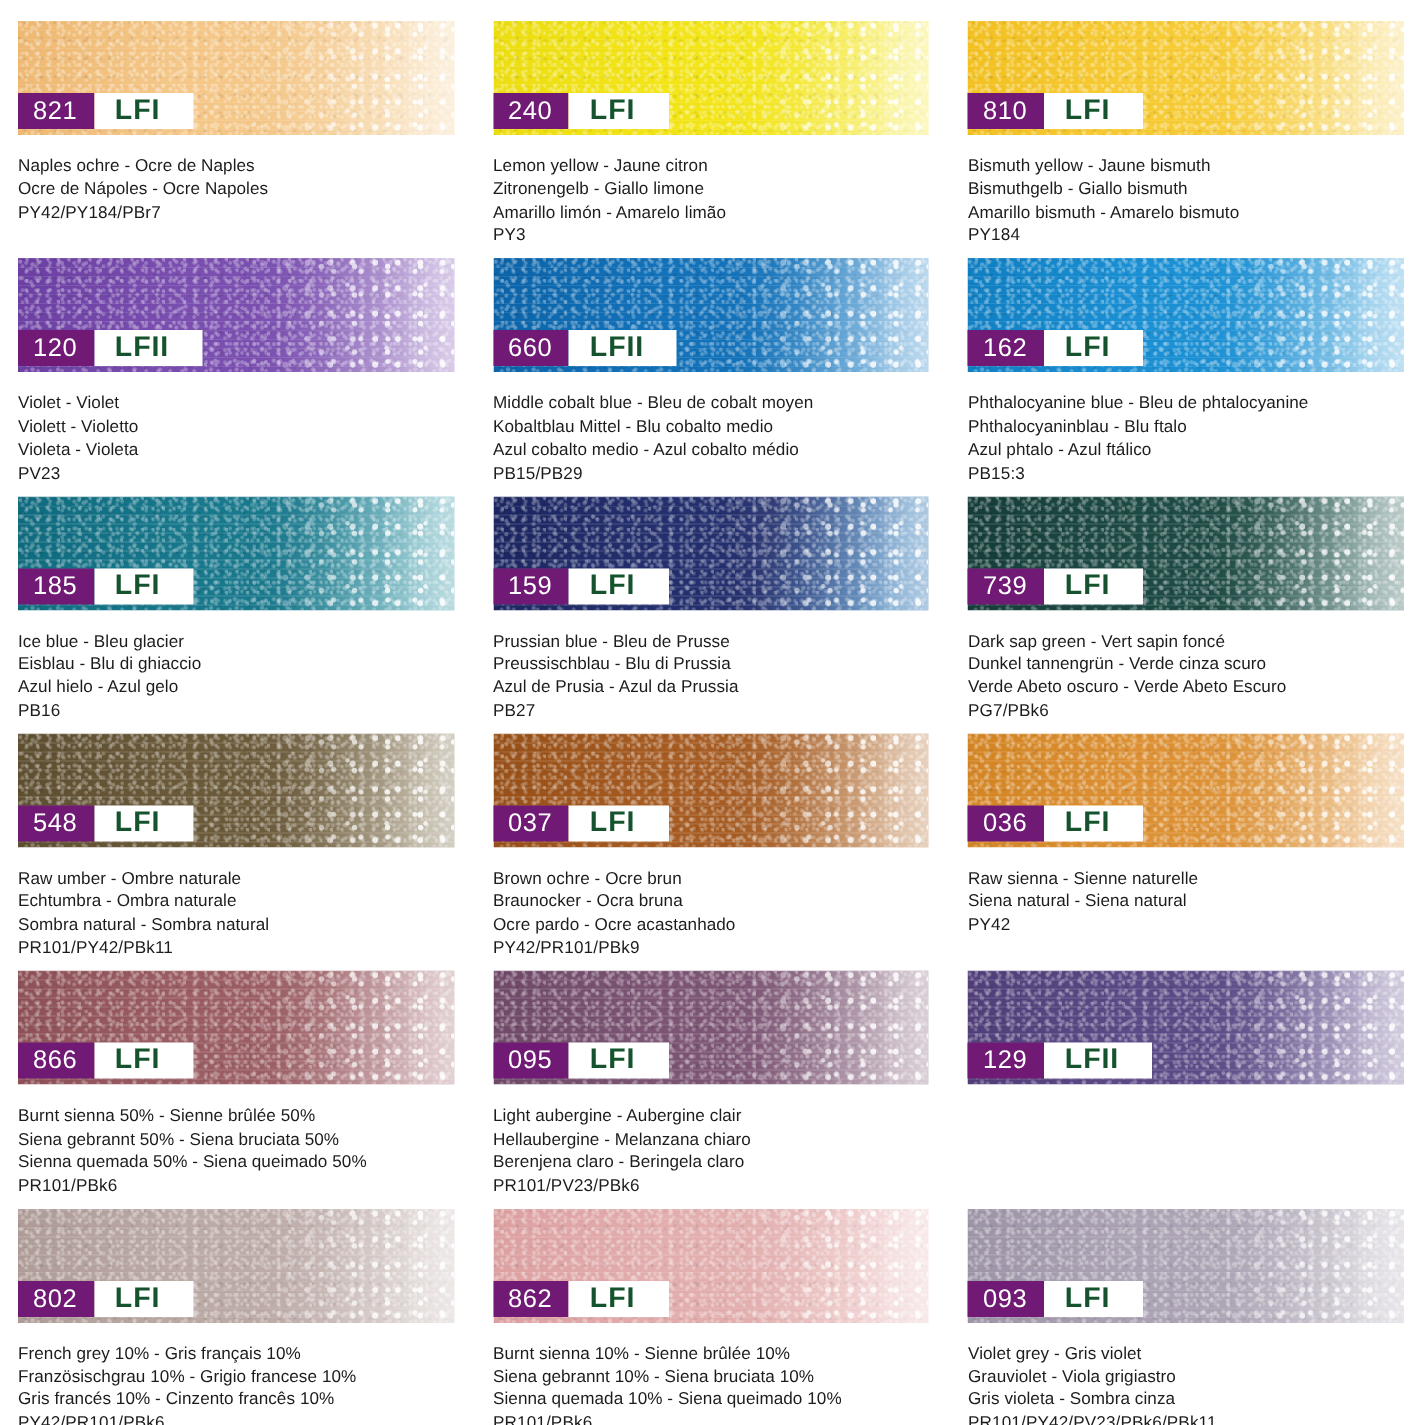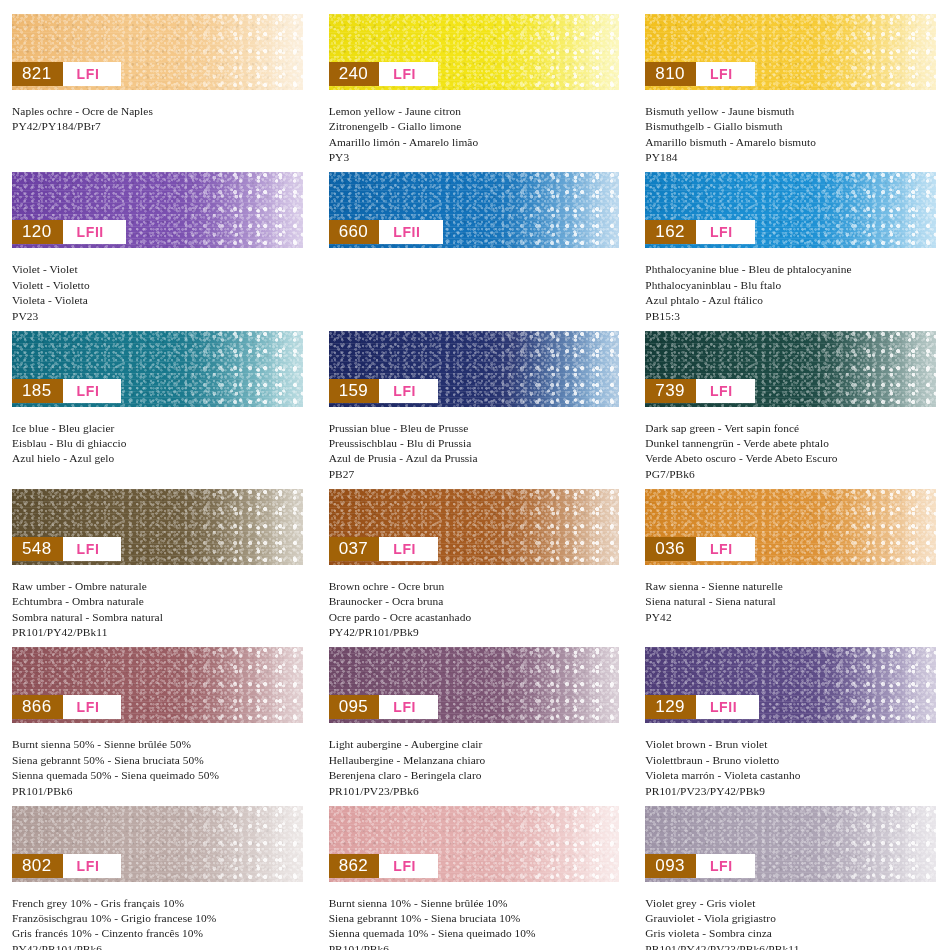--- a/index.html
+++ b/index.html
@@ -76,43 +76,42 @@
   .badge-row{
     position:absolute;
     left:12px;
     top:62px;
     display:flex;
     align-items:stretch;
     height:24px;
     z-index:4;
   }
   .badge-num{
-    background:#a16207;
+    background:#701a75;
     color:#ffffff;
     font-size:17px;
     line-height:24px;
     padding:0 11px 0 10px;
     letter-spacing:.4px;
     font-family:"Liberation Sans", sans-serif;
     display:flex;align-items:center;
   }
   .badge-lf{
     background:#ffffff;
-    color:#ec4899;
-    font-size:14px;
+    color:#14532d;
+    font-size:19px;
     line-height:24px;
     padding:0 22px 0 14px;
     letter-spacing:.6px;
     display:flex;align-items:center;
     font-weight:600;
   }
   .desc{
     margin-top:14px;
     padding-right:10px;
-    font-family:Liberation Serif, serif;
   }
   .desc div{
     font-size:11.4px;
     line-height:15.4px;
     color:#1c1c1c;
     white-space:nowrap;
     letter-spacing:.05px;
   }
   .desc .pig{
     letter-spacing:.1px;
@@ -131,20 +130,21 @@
           <div class="speckle"></div>
           <div class="fade"></div>
         </div>
       </div>
       <div class="badge-row">
         <div class="badge-num">821</div>
         <div class="badge-lf">LFI</div>
       </div>
       <div class="desc">
         <div>Naples ochre - Ocre de Naples</div>
+        <div>Ocre de Nápoles - Ocre Napoles</div>
         <div class="pig">PY42/PY184/PBr7</div>
       </div>
     </div>
     <div class="cell">
       <div class="swatch-wrap">
         <div class="swatch">
           <div class="base" style="background: linear-gradient(100deg, rgb(236, 221, 16) 0%, rgb(243, 229, 23) 38%, rgb(243, 229, 23) 62%, rgb(247, 236, 82) 92%, rgb(247, 236, 82) 100%);"></div>
           <div class="streaks"></div>
           <div class="grain"></div>
           <div class="speckle"></div>
@@ -211,20 +211,26 @@
           <div class="streaks"></div>
           <div class="grain"></div>
           <div class="speckle"></div>
           <div class="fade"></div>
         </div>
       </div>
       <div class="badge-row">
         <div class="badge-num">660</div>
         <div class="badge-lf">LFII</div>
       </div>
+      <div class="desc">
+        <div>Middle cobalt blue - Bleu de cobalt moyen</div>
+        <div>Kobaltblau Mittel - Blu cobalto medio</div>
+        <div>Azul cobalto medio - Azul cobalto médio</div>
+        <div class="pig">PB15/PB29</div>
+      </div>
     </div>
     <div class="cell">
       <div class="swatch-wrap">
         <div class="swatch">
           <div class="base" style="background: linear-gradient(100deg, rgb(15, 126, 194) 0%, rgb(27, 144, 212) 38%, rgb(27, 144, 212) 62%, rgb(85, 174, 224) 92%, rgb(85, 174, 224) 100%);"></div>
           <div class="streaks"></div>
           <div class="grain"></div>
           <div class="speckle"></div>
           <div class="fade"></div>
         </div>
@@ -251,20 +257,21 @@
         </div>
       </div>
       <div class="badge-row">
         <div class="badge-num">185</div>
         <div class="badge-lf">LFI</div>
       </div>
       <div class="desc">
         <div>Ice blue - Bleu glacier</div>
         <div>Eisblau - Blu di ghiaccio</div>
         <div>Azul hielo - Azul gelo</div>
+        <div class="pig">PB16</div>
       </div>
     </div>
     <div class="cell">
       <div class="swatch-wrap">
         <div class="swatch">
           <div class="base" style="background: linear-gradient(100deg, rgb(27, 37, 96) 0%, rgb(36, 48, 110) 38%, rgb(36, 48, 110) 62%, rgb(45, 116, 180) 92%, rgb(45, 116, 180) 100%);"></div>
           <div class="streaks"></div>
           <div class="grain"></div>
           <div class="speckle"></div>
           <div class="fade"></div>
@@ -290,21 +297,21 @@
           <div class="speckle"></div>
           <div class="fade"></div>
         </div>
       </div>
       <div class="badge-row">
         <div class="badge-num">739</div>
         <div class="badge-lf">LFI</div>
       </div>
       <div class="desc">
         <div>Dark sap green - Vert sapin foncé</div>
-        <div>Dunkel tannengrün - Verde abete phtalo</div>
+        <div>Dunkel tannengrün - Verde cinza scuro</div>
         <div>Verde Abeto oscuro - Verde Abeto Escuro</div>
         <div class="pig">PG7/PBk6</div>
       </div>
     </div>
     <div class="cell">
       <div class="swatch-wrap">
         <div class="swatch">
           <div class="base" style="background: linear-gradient(100deg, rgb(93, 78, 48) 0%, rgb(107, 90, 58) 38%, rgb(107, 90, 58) 62%, rgb(143, 128, 97) 92%, rgb(143, 128, 97) 100%);"></div>
           <div class="streaks"></div>
           <div class="grain"></div>
@@ -413,26 +420,20 @@
           <div class="streaks"></div>
           <div class="grain"></div>
           <div class="speckle"></div>
           <div class="fade"></div>
         </div>
       </div>
       <div class="badge-row">
         <div class="badge-num">129</div>
         <div class="badge-lf">LFII</div>
       </div>
-      <div class="desc">
-        <div>Violet brown - Brun violet</div>
-        <div>Violettbraun - Bruno violetto</div>
-        <div>Violeta marrón - Violeta castanho</div>
-        <div class="pig">PR101/PV23/PY42/PBk9</div>
-      </div>
     </div>
     <div class="cell">
       <div class="swatch-wrap">
         <div class="swatch">
           <div class="base" style="background: linear-gradient(100deg, rgb(174, 155, 151) 0%, rgb(188, 170, 166) 38%, rgb(188, 170, 166) 62%, rgb(208, 195, 192) 92%, rgb(208, 195, 192) 100%);"></div>
           <div class="streaks"></div>
           <div class="grain"></div>
           <div class="speckle"></div>
           <div class="fade"></div>
         </div>

